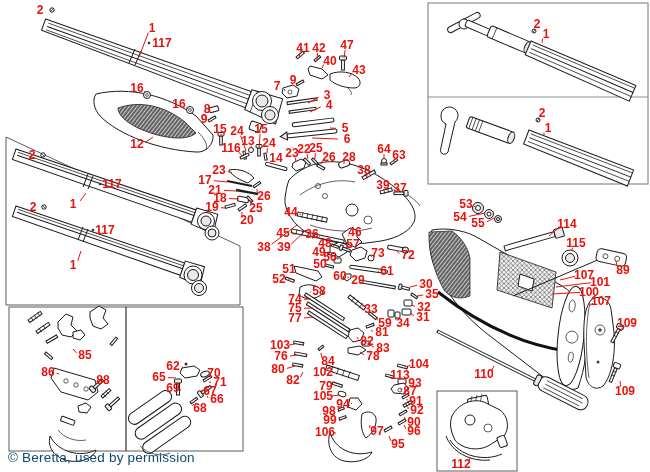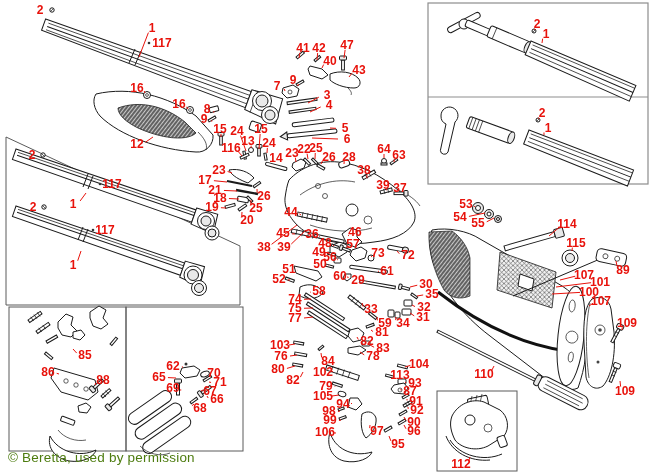--- a/index.html
+++ b/index.html
@@ -1,21 +1,21 @@
 <!DOCTYPE html>
 <html><head>
 <meta charset="utf-8">
 <style>
   html,body{margin:0;padding:0;background:#ffffff;}
   #stage{position:relative;width:650px;height:472px;background:#ffffff;overflow:hidden;
          font-family:"Liberation Sans",sans-serif;}
   #art{position:absolute;left:0;top:0;}
   .part-label{font:bold 12px "Liberation Sans",sans-serif;text-anchor:middle;}
   #copyright{position:absolute;left:8px;top:450px;font:13.5px "Liberation Sans",sans-serif;
-             color:#4d7c0f;letter-spacing:.2px;}
+             color:#0c4a6e;letter-spacing:.2px;}
   .ln{stroke:#1b1b1b;stroke-width:1;fill:none;}
   .pt{stroke:#1b1b1b;stroke-width:1;fill:#ffffff;}
   .pts{stroke:#1b1b1b;stroke-width:1;fill:#e9e9e9;}
   .thin{stroke:#1b1b1b;stroke-width:.7;fill:none;}
 </style>
 </head>
 <body>
 
 <div id="stage">
 <svg id="art" width="650" height="472" viewBox="0 0 650 472">

